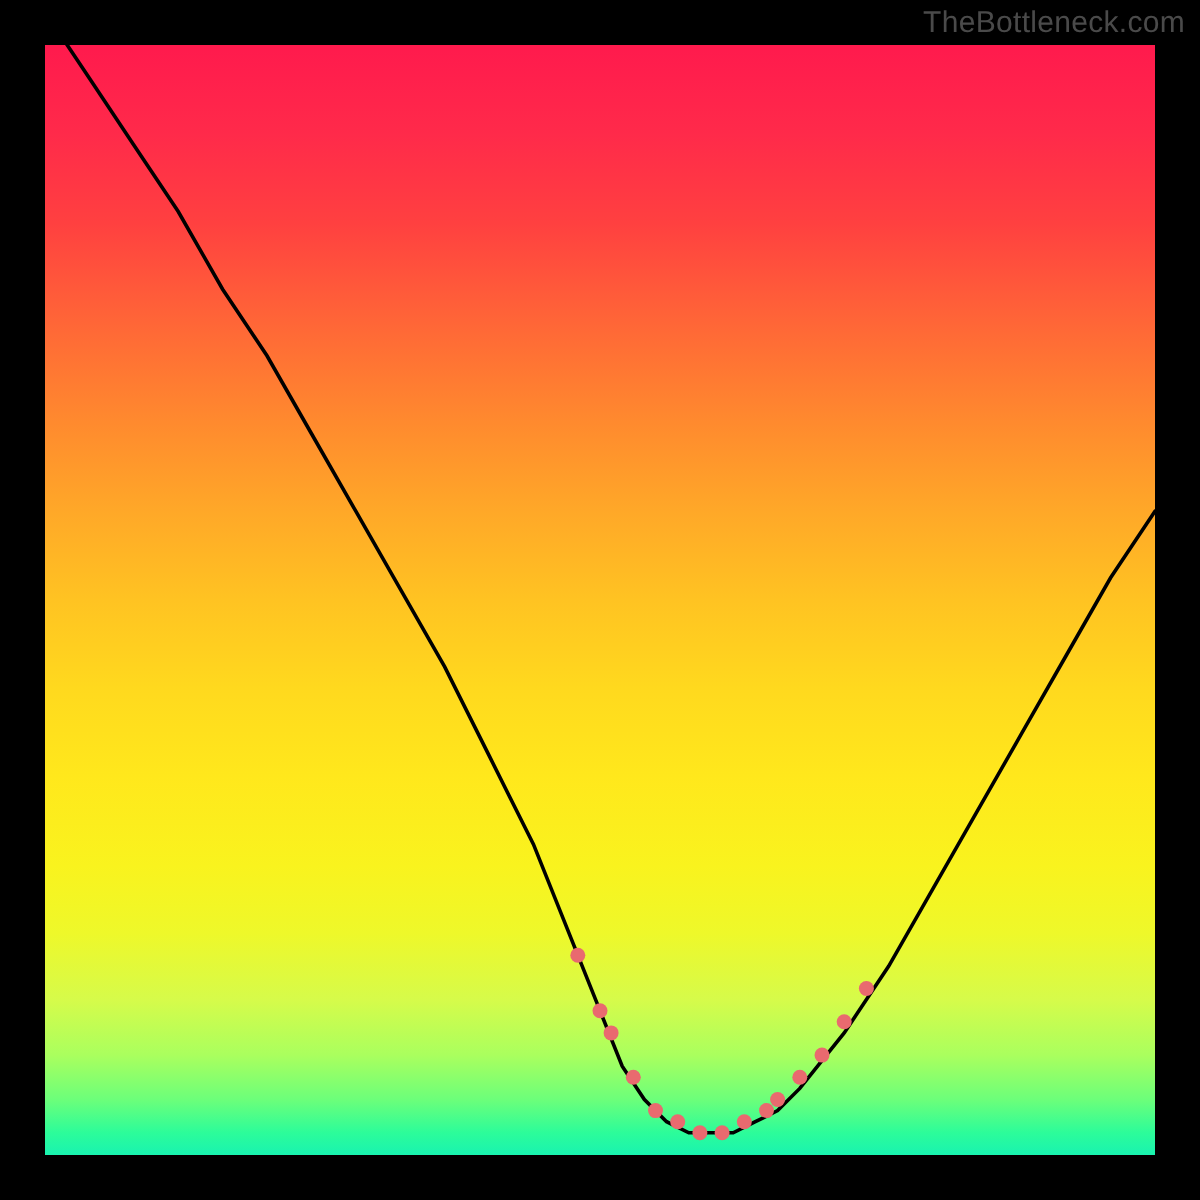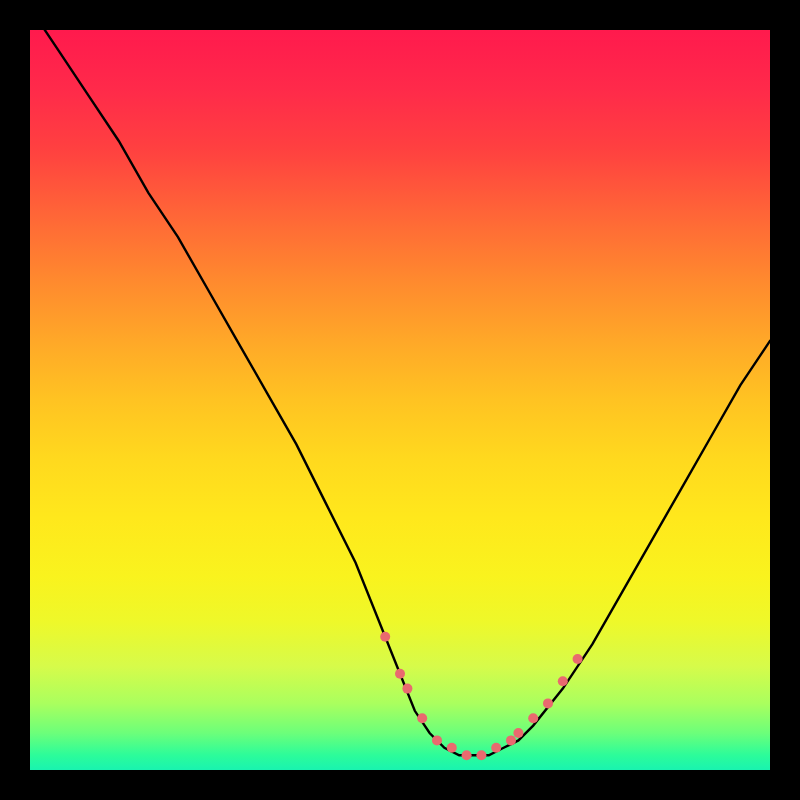--- a/index.html
+++ b/index.html
@@ -79,13 +79,14 @@
           <circle cx="466.2" cy="717.8" r="5" fill="#e96a6f"></circle>
           <circle cx="481.0" cy="710.4" r="5" fill="#e96a6f"></circle>
           <circle cx="488.4" cy="703.0" r="5" fill="#e96a6f"></circle>
           <circle cx="503.2" cy="688.2" r="5" fill="#e96a6f"></circle>
           <circle cx="518.0" cy="673.4" r="5" fill="#e96a6f"></circle>
           <circle cx="532.8" cy="651.2" r="5" fill="#e96a6f"></circle>
           <circle cx="547.6" cy="629.0" r="5" fill="#e96a6f"></circle>
         </g>
     </svg>
   </div>
+  <div class="watermark">TheBottleneck.com</div>
 </div>
 
 </body></html>

